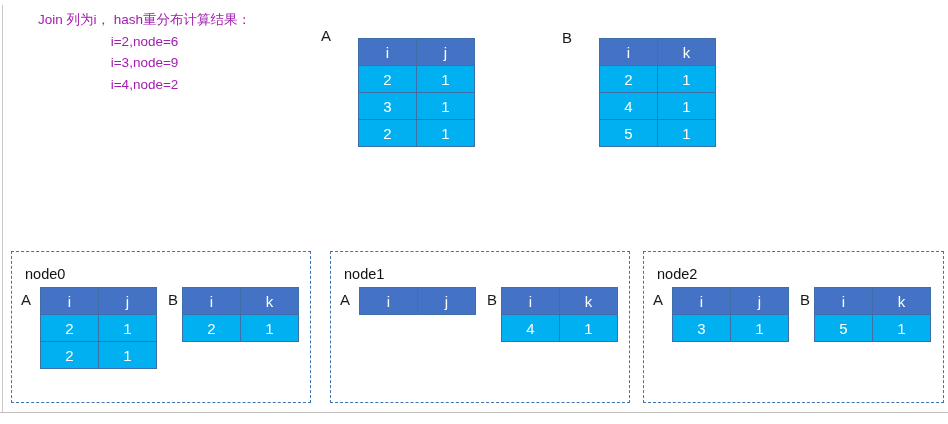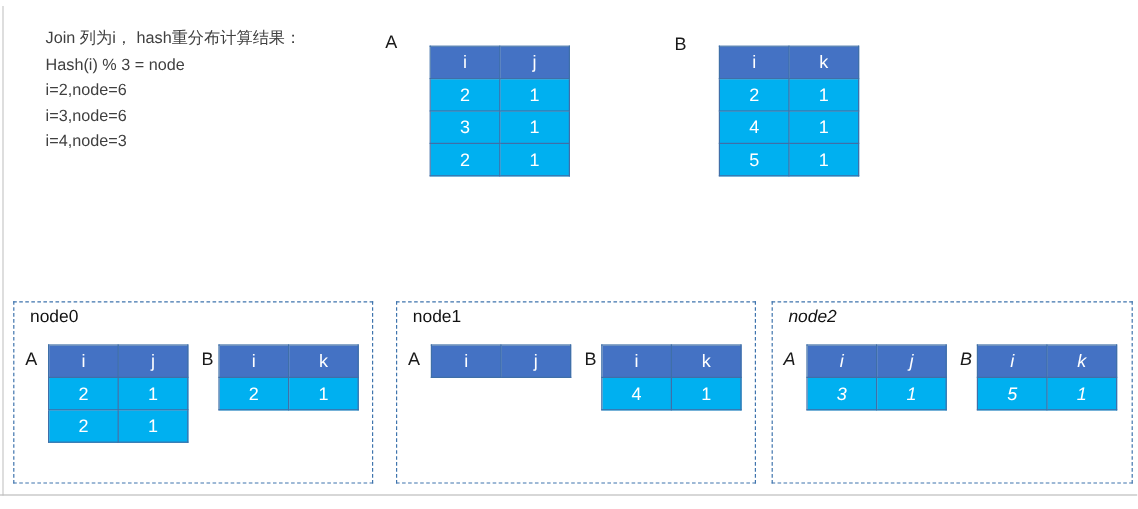--- a/index.html
+++ b/index.html
@@ -3,21 +3,21 @@
 <meta charset="utf-8">
 <style>
   html,body{margin:0;padding:0;background:#fff;}
   .page{
     position:relative;width:948px;height:424px;overflow:hidden;background:#fff;
     font-family:"Liberation Sans","DejaVu Sans",sans-serif;color:#1a1a1a;
   }
   .canvas-left-edge{position:absolute;left:2px;top:5px;width:1px;height:408px;background:#c9c9c9;}
   .canvas-bottom-edge{position:absolute;left:0;top:412px;width:948px;height:1px;background:#bdbdbd;}
 
-  .annotation{position:absolute;left:38px;top:21px;font-size:13.5px;line-height:21.5px;color:#404040;white-space:nowrap;}
+  .annotation{position:absolute;left:38px;top:9px;font-size:13.5px;line-height:21.5px;color:#a21caf;white-space:nowrap;text-align:center;}
 
   
   table.dt{border-collapse:collapse;}
   table.dt td{
     width:57px;height:26px;padding:0;margin:0;
     text-align:center;vertical-align:middle;
     color:#ffffff;font-size:15px;
     border:1px solid #3f6fa8;
   }
   tr.hd td{background:#4472c4;}
@@ -31,40 +31,39 @@
   .top-b-label{left:562px;top:29px;}
   .top-b-table{position:absolute;left:599px;top:38px;}
 
   
   .node{
     position:absolute;top:251px;height:152px;box-sizing:border-box;
     border:1.5px dashed #3f74ad;background:transparent;
   }
   .node0{left:11px;width:300px;}
   .node1{left:330px;width:300px;text-decoration:underline;}
-  .node2{left:643px;width:301px;font-style:italic;}
-  .node-title{position:absolute;left:13px;top:4px;font-size:14.5px;color:#111;}
+  .node2{left:643px;width:301px;}
+  .node-title{position:absolute;left:13px;top:14px;font-size:14.5px;color:#111;}
   .na-label{left:9px;top:39px;}
   .na-table{position:absolute;left:28px;top:35px;}
   .nb-label{left:156px;top:39px;}
   .nb-table{position:absolute;left:170px;top:35px;}
 </style>
 </head>
 <body>
 
 <div class="page">
   <div class="canvas-left-edge"></div>
   <div class="canvas-bottom-edge"></div>
 
   <div class="annotation">
     <div>Join 列为i， hash重分布计算结果：</div>
-    <div>Hash(i) % 3 = node</div>
     <div>i=2,node=6</div>
-    <div>i=3,node=6</div>
-    <div>i=4,node=3</div>
+    <div>i=3,node=9</div>
+    <div>i=4,node=2</div>
   </div>
 
   <div class="tbl-label top-a-label">A</div>
   <table class="dt top-a-table">
     <tbody>
         <tr class="hd">
       <td>i</td>
       <td>j</td>
     </tr>
     <tr class="bd">

